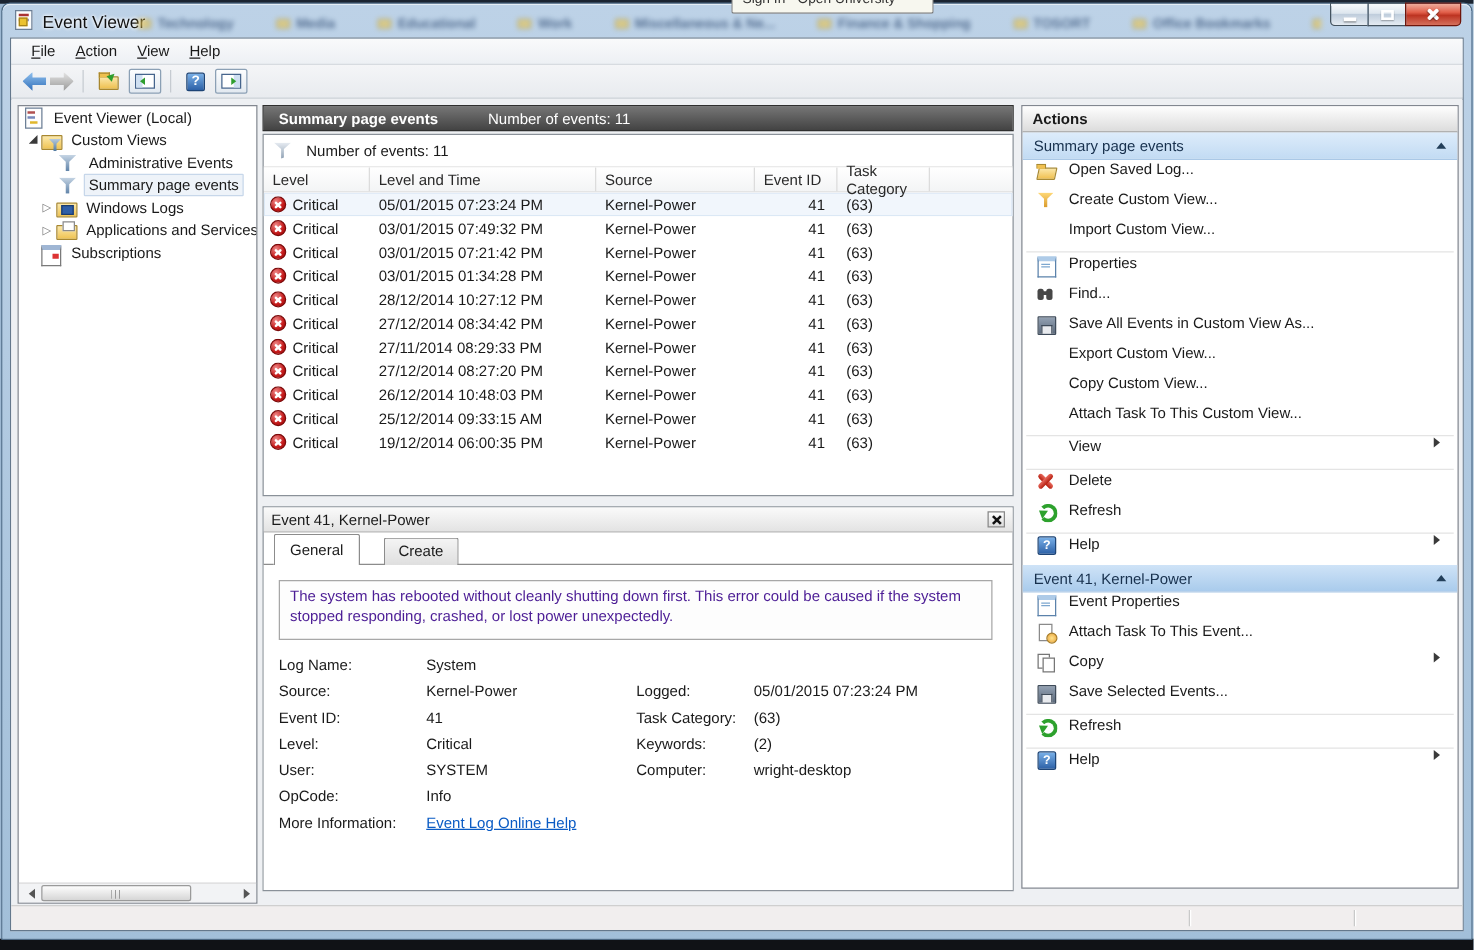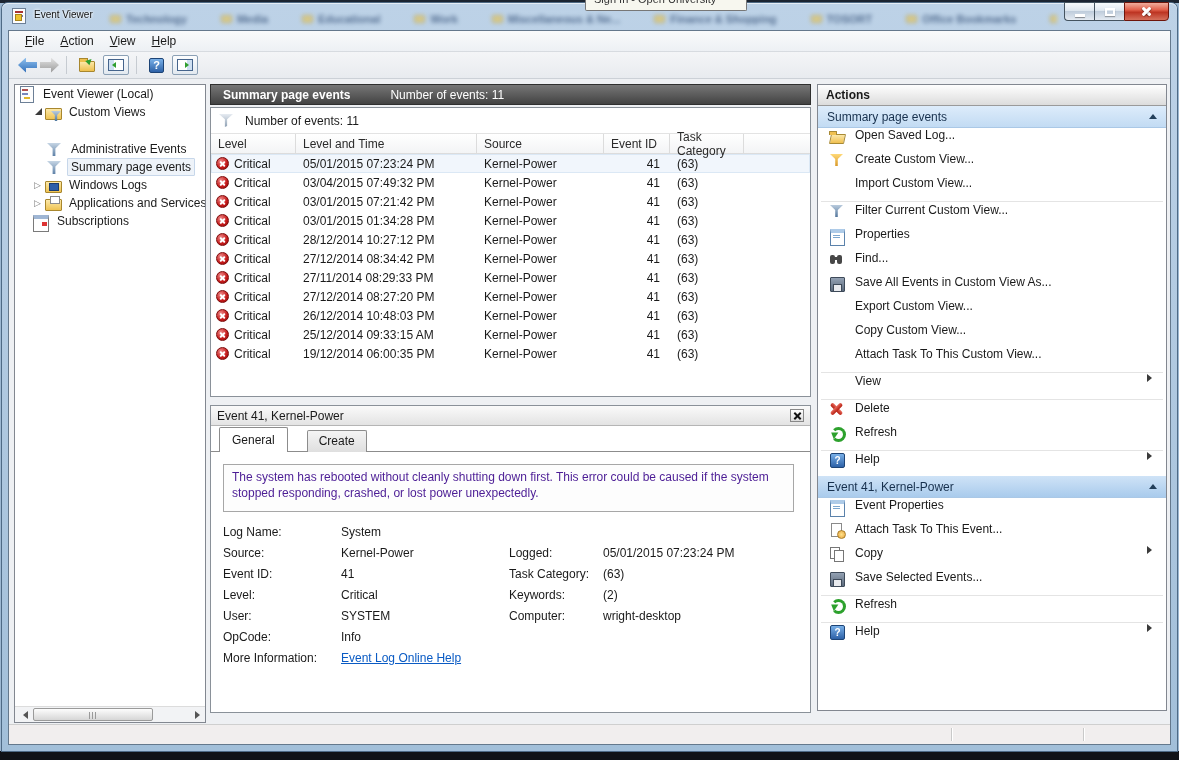--- a/index.html
+++ b/index.html
@@ -9,21 +9,21 @@
   .top-strip{position:absolute;left:0;top:0;right:0;height:3px;background:#1b2431}
   .bottom-strip{position:absolute;left:0;bottom:0;right:0;height:9px;background:#101216}
 
   
   #win{position:absolute;left:2px;top:3px;width:1175px;height:748px;border-radius:6px 6px 0 0;
        background:linear-gradient(#bdd2e7,#a2bfd9);box-shadow:0 0 0 1px #4e6a85, inset 0 1px 0 rgba(255,255,255,.6)}
   .titlebar{position:relative;height:27px}
   .title-icon{position:absolute;left:10px;top:5px;width:14px;height:16px;background:#fdfdfd;border:1px solid #6c7f96}
   .title-icon::before{content:"";position:absolute;left:2px;top:2px;width:8px;height:2px;background:#a33;box-shadow:0 4px 0 #77a}
   .title-icon::after{content:"";position:absolute;left:2px;bottom:2px;width:5px;height:5px;background:#ecc22f;border:1px solid #a8841a}
-  .title-text{position:absolute;left:32px;top:6px;font-size:10px;color:#121212;text-shadow:0 0 3px #fff,0 0 3px #fff}
+  .title-text{position:absolute;left:32px;top:6px;font-size:14px;color:#121212;text-shadow:0 0 3px #fff,0 0 3px #fff}
   
   .bookmarks{position:absolute;left:108px;top:10px;right:120px;display:flex;gap:34px;overflow:hidden;
              filter:blur(2px);opacity:.65;white-space:nowrap}
   .bookmark{display:flex;align-items:center;gap:5px;color:#1f3c66;font-size:11px;font-weight:bold}
   .bm-folder{width:11px;height:8px;background:#e9c85a;border:1px solid #b09232;border-radius:1px;flex:0 0 11px}
   .win-controls{position:absolute;top:-1px;right:8px;display:flex}
   .win-btn{width:30px;height:19px;border:1px solid #44535f;border-right:none;display:flex;align-items:center;justify-content:center;
            background:linear-gradient(#f7fafc,#dde6ee 45%,#bfcddc 50%,#e4ebf2)}
   .win-btn.min{border-radius:0 0 0 4px}
   .win-btn.close{width:45px;border-right:1px solid #6e150b;border-color:#6e150b;border-radius:0 0 4px 0;
@@ -268,26 +268,26 @@
       </div>
 
       <div class="content">
 
         <div class="tree-panel">
           <div id="tree">
               <div class="tree-row" style="padding-left: 4px;">
                 <span class="ti event-viewer"></span>
                 <span class="tree-label">Event Viewer (Local)</span>
               </div>
-              <div class="tree-row" style="padding-left: 18px;">
+              <div class="tree-row" style="padding-left: 6px;">
                 <span class="exp open"></span>
                 <span class="ti folder-filter folderbase"></span>
                 <span class="tree-label">Custom Views</span>
               </div>
-              <div class="tree-row" style="padding-left: 32px; margin-top: 19px;">
+              <div class="tree-row" style="padding-left: 32px;">
                 <span class="ti filter"></span>
                 <span class="tree-label">Administrative Events</span>
               </div>
               <div class="tree-row sel" style="padding-left: 32px;">
                 <span class="ti filter"></span>
                 <span class="tree-label">Summary page events</span>
               </div>
               <div class="tree-row" style="padding-left: 18px;">
                 <span class="exp closed"></span>
                 <span class="ti folder-logs folderbase"></span>
@@ -338,21 +338,21 @@
                   <div class="cell c1">05/01/2015 07:23:24 PM</div>
                   <div class="cell c2">Kernel-Power</div>
                   <div class="cell c3">41</div>
                   <div class="cell c4">(63)</div>
                 </div>
                 <div class="ev-row">
                   <div class="cell c0">
                     <span class="crit"></span>
                     <span>Critical</span>
                   </div>
-                  <div class="cell c1">03/04/2015 07:49:32 PM</div>
+                  <div class="cell c1">03/01/2015 07:49:32 PM</div>
                   <div class="cell c2">Kernel-Power</div>
                   <div class="cell c3">41</div>
                   <div class="cell c4">(63)</div>
                 </div>
                 <div class="ev-row">
                   <div class="cell c0">
                     <span class="crit"></span>
                     <span>Critical</span>
                   </div>
                   <div class="cell c1">03/01/2015 07:21:42 PM</div>
@@ -523,24 +523,20 @@
               <div class="ap-item">
                 <span class="ai funnel-yellow"></span>
                 <span class="ap-label">Create Custom View...</span>
               </div>
               <div class="ap-item">
                 <span class="ai none"></span>
                 <span class="ap-label">Import Custom View...</span>
               </div>
               <div class="ap-sep"></div>
               <div class="ap-item">
-                <span class="ai funnel-blue"></span>
-                <span class="ap-label">Filter Current Custom View...</span>
-              </div>
-              <div class="ap-item">
                 <span class="ai properties"></span>
                 <span class="ap-label">Properties</span>
               </div>
               <div class="ap-item">
                 <span class="ai find"></span>
                 <span class="ap-label">Find...</span>
               </div>
               <div class="ap-item">
                 <span class="ai floppy"></span>
                 <span class="ap-label">Save All Events in Custom View As...</span>

